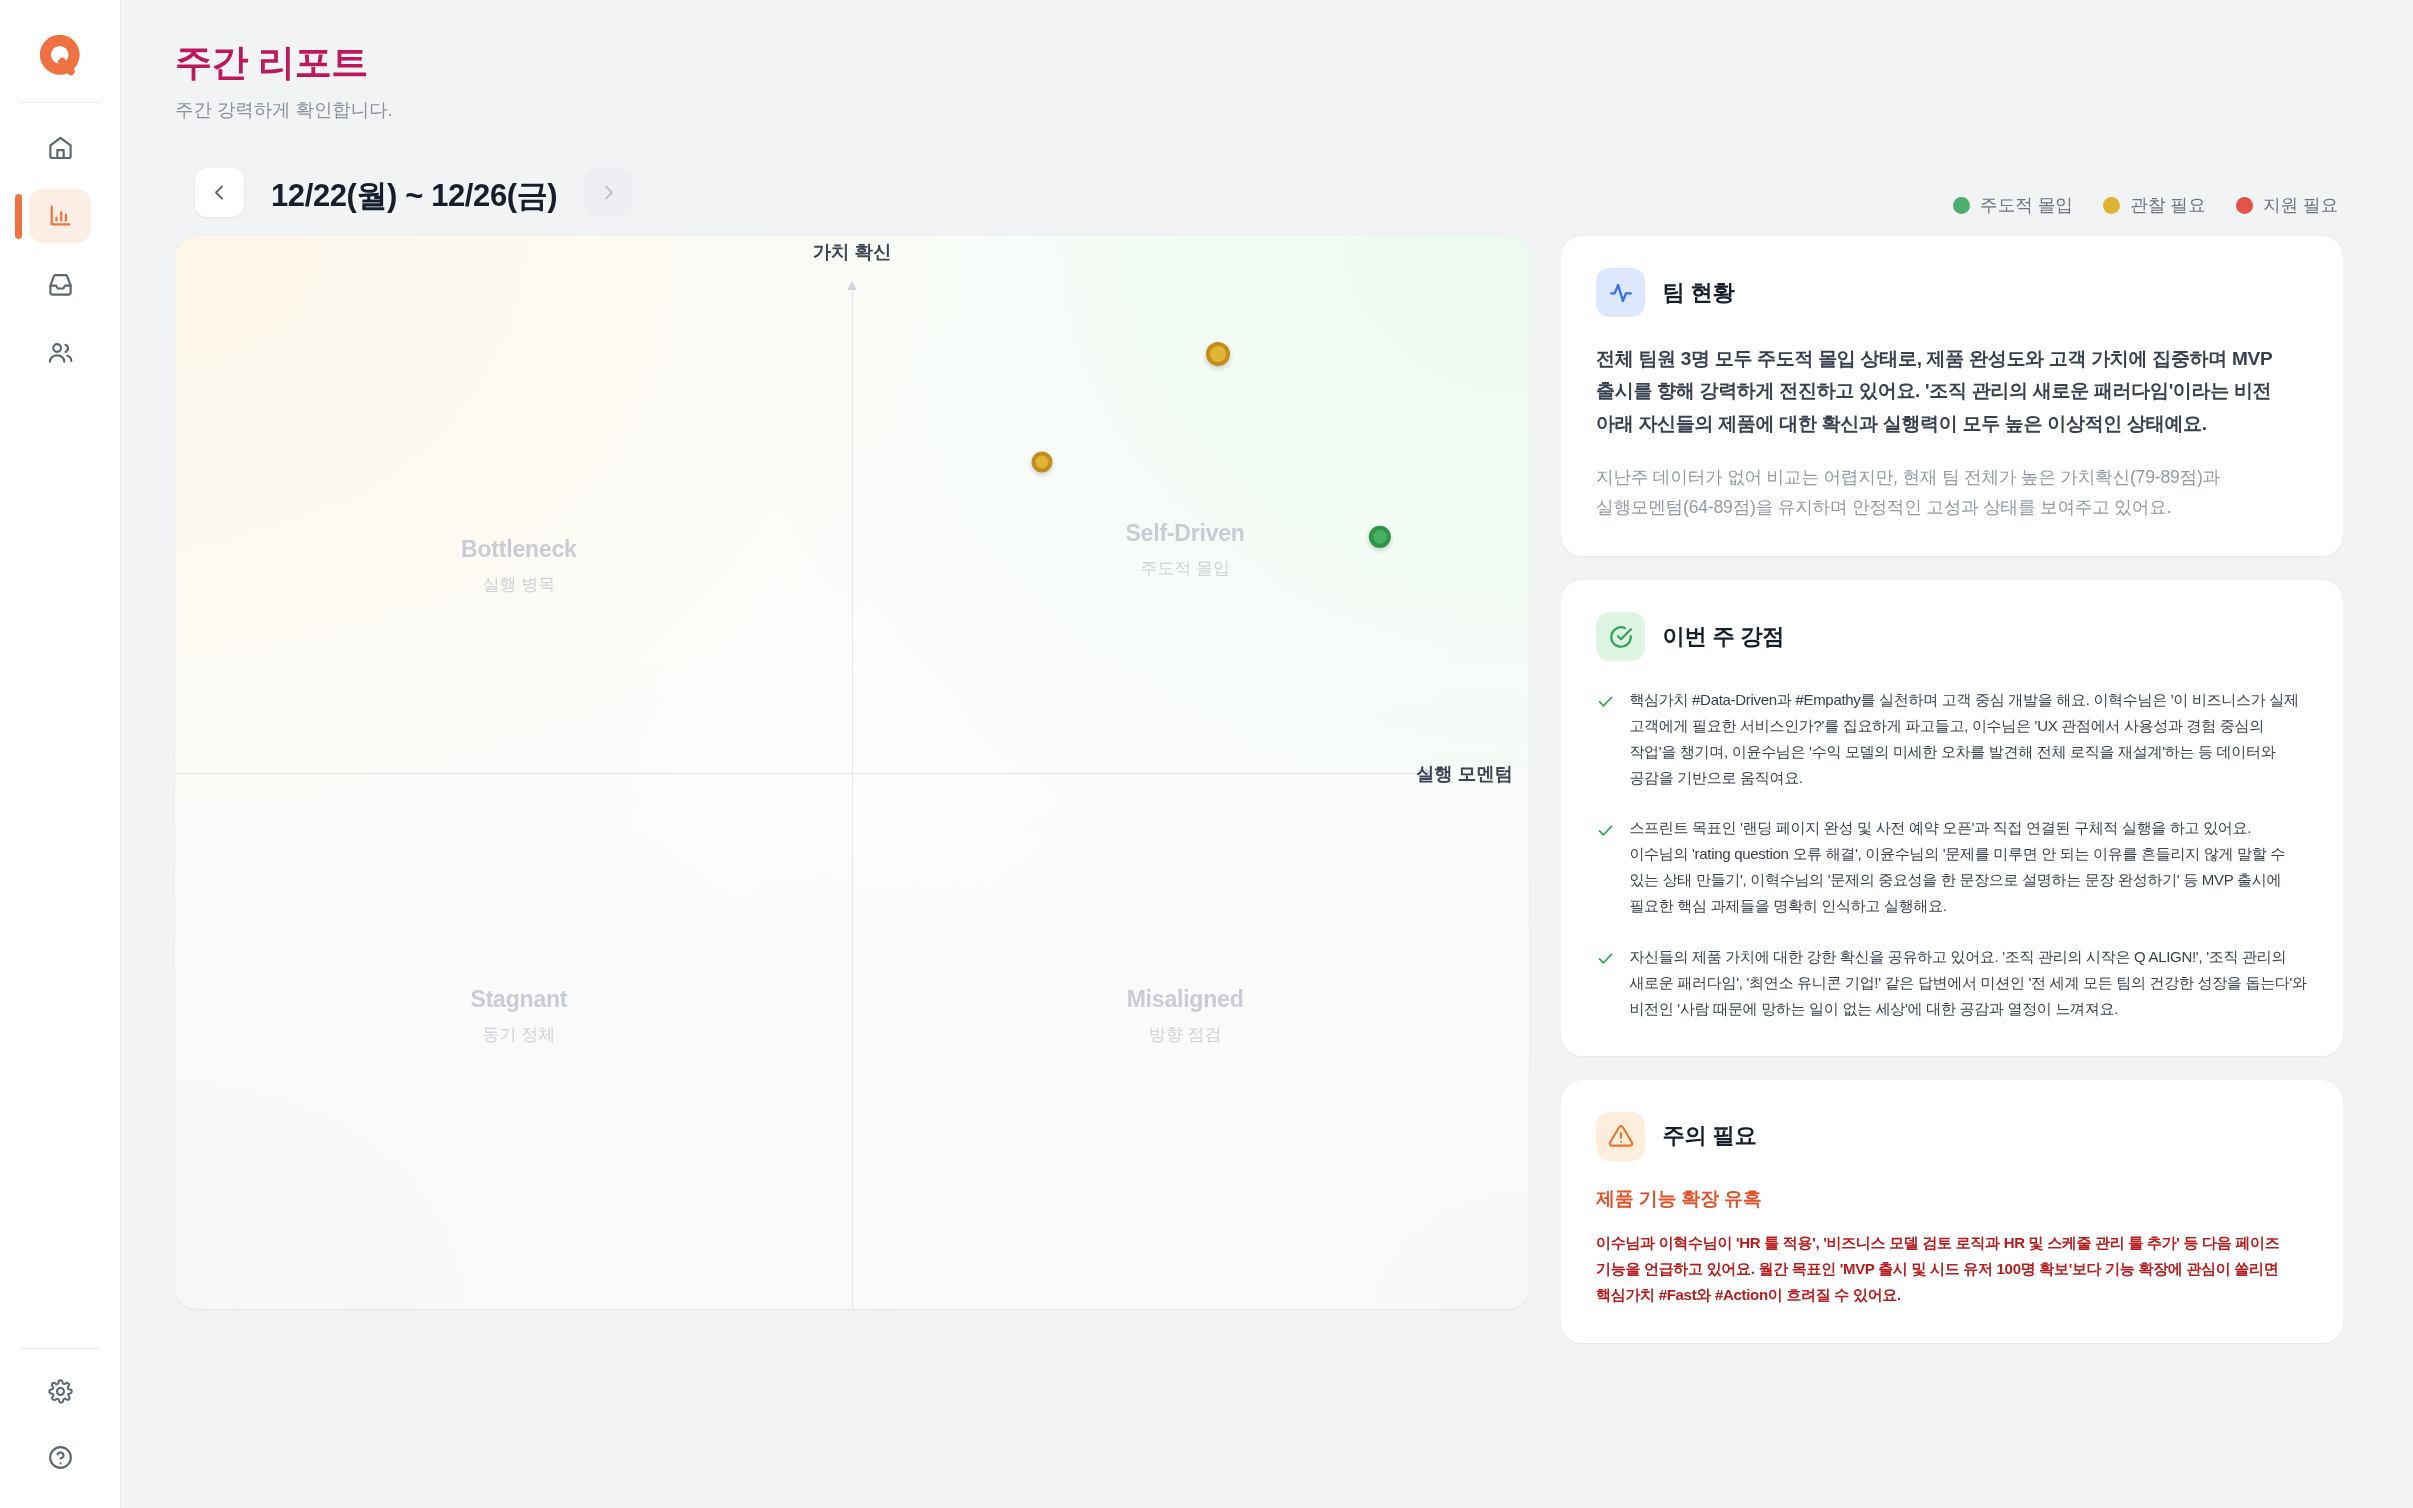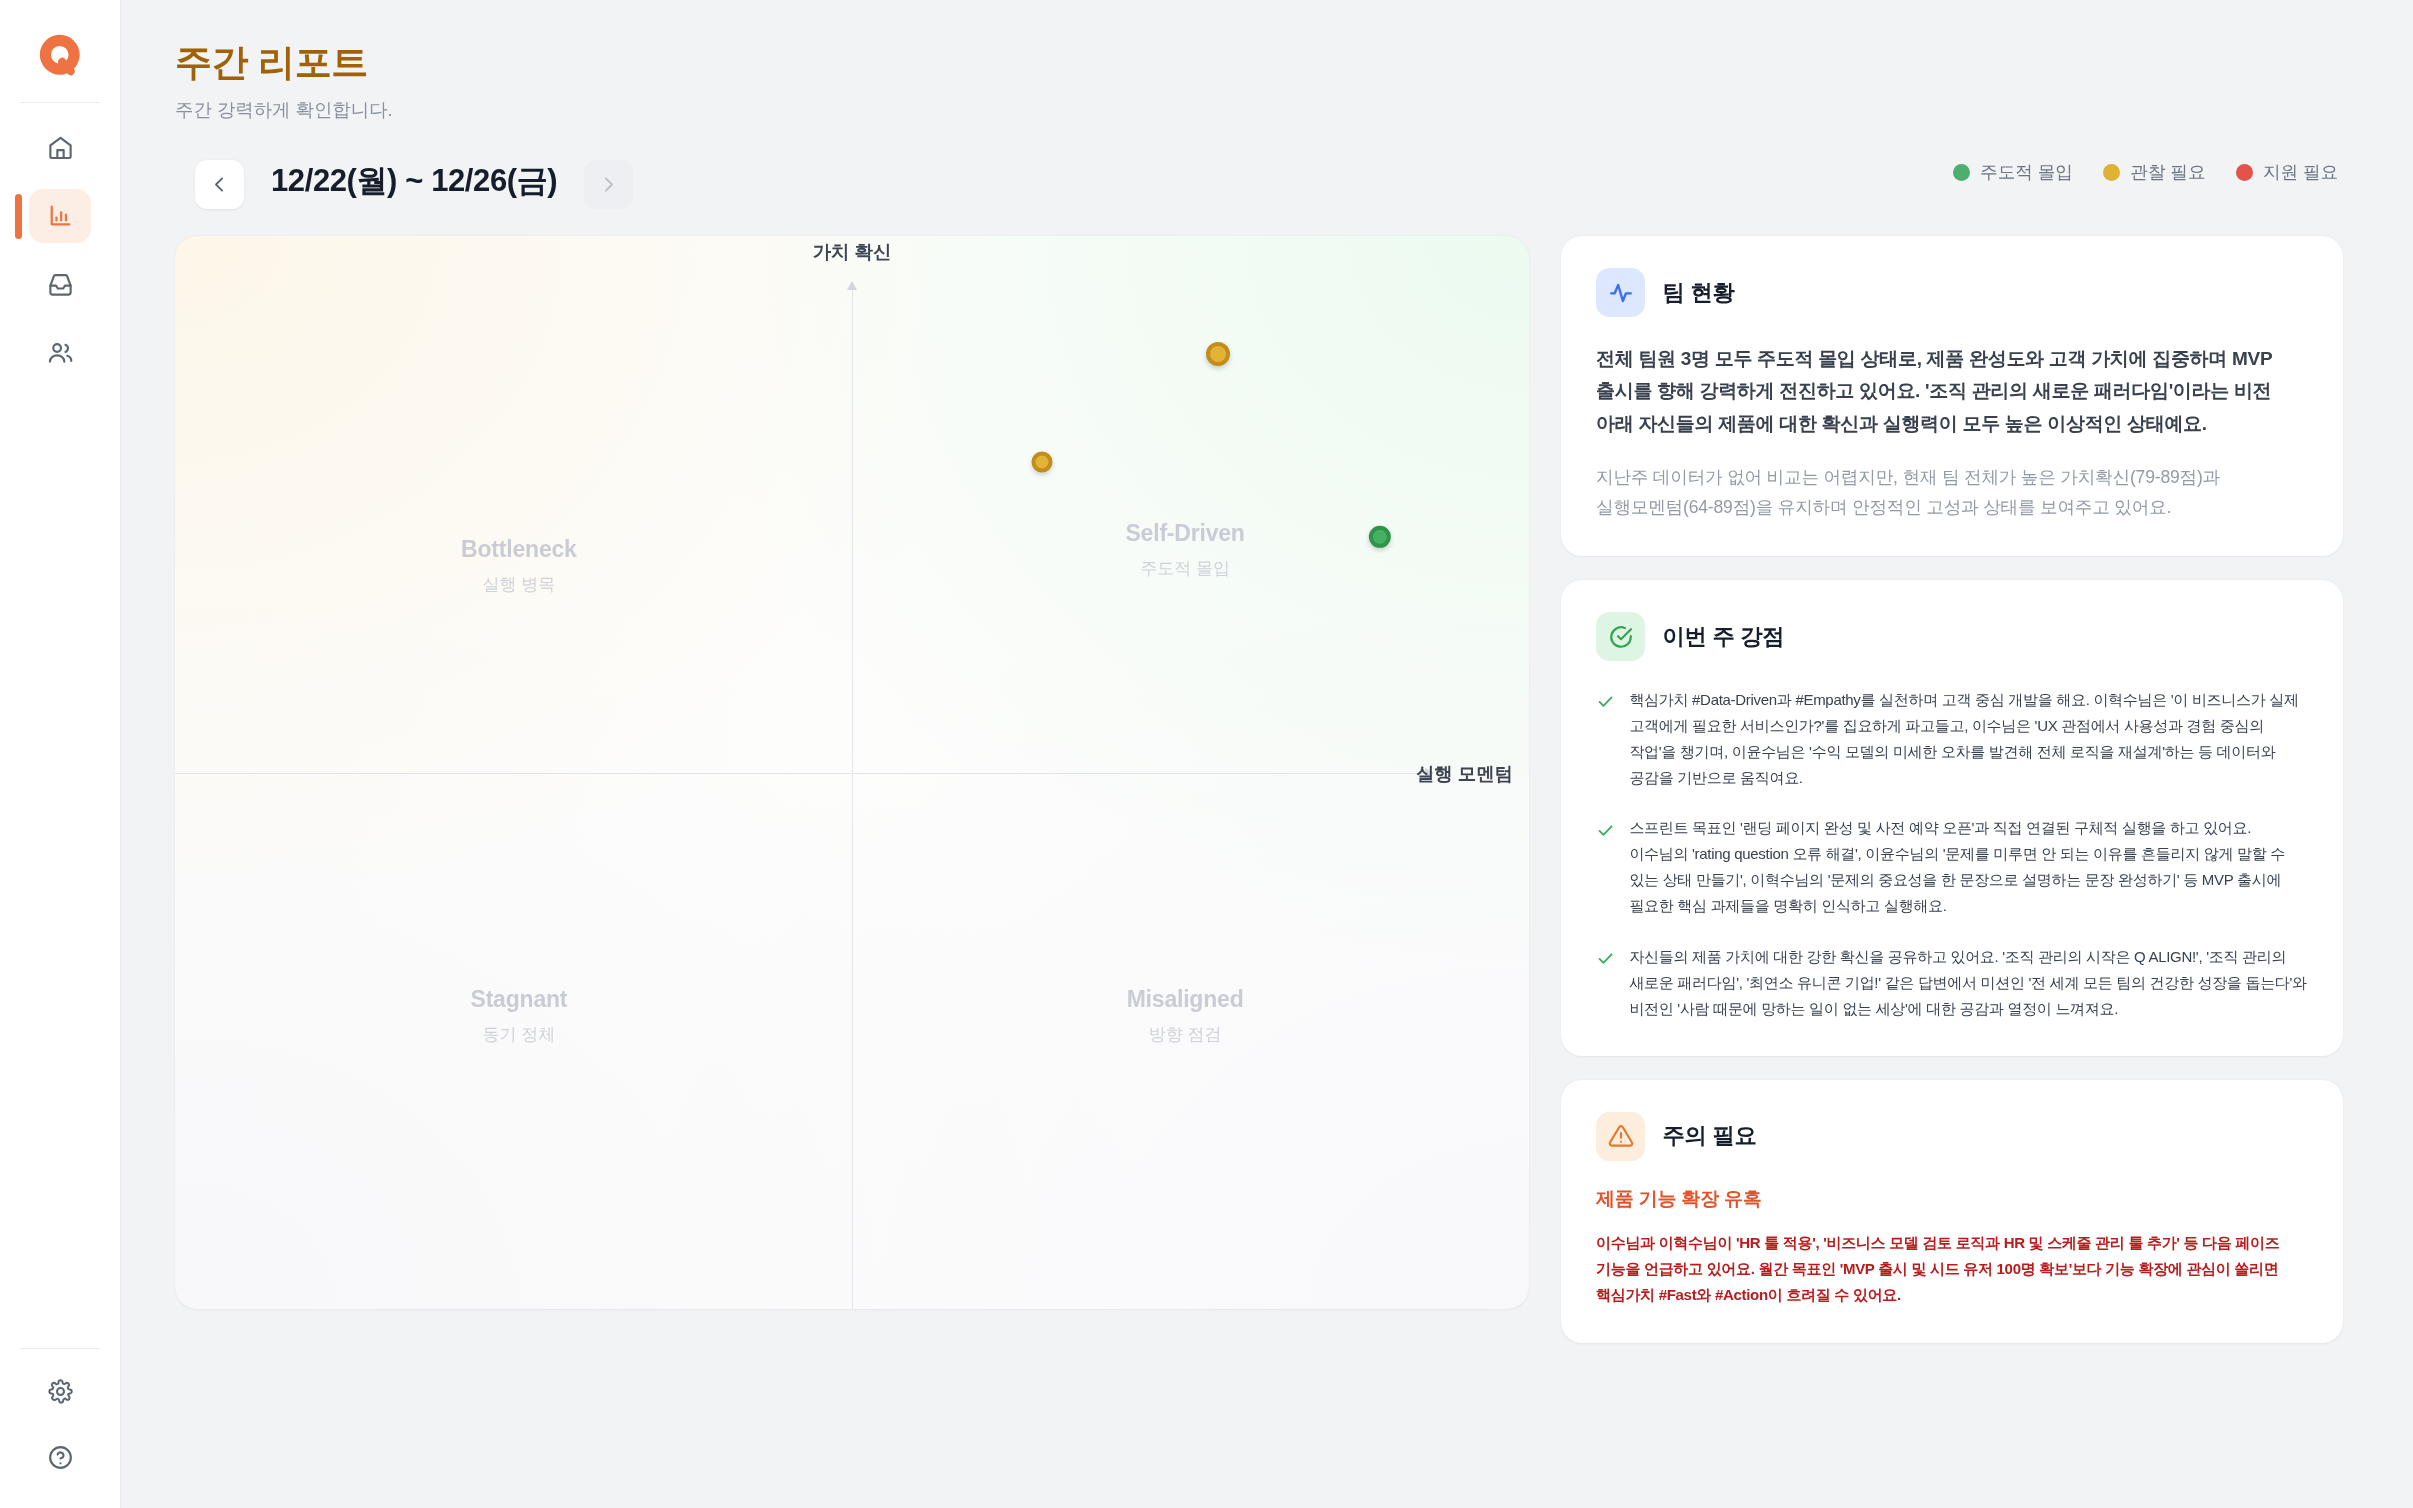--- a/index.html
+++ b/index.html
@@ -43,30 +43,30 @@
   .bottom-divider { width: 80px; height: 0.8px; background: #e9ebee; margin-bottom: 16px; }
   .nav-bottom { display: flex; flex-direction: column; align-items: center; gap: 11.2px; }
 
   
   .main {
     flex: 1 1 auto; height: 1508px; overflow: hidden;
     padding: 43px 70px 0 54px;
     background: #f1f3f5;
   }
   .page-title {
-    font-size: 37px; font-weight: 700; color: #a16207;
+    font-size: 37px; font-weight: 700; color: #be185d;
     letter-spacing: -0.4px; line-height: 1.1;
   }
   .page-sub {
     font-size: 18.4px; color: #8a919c; margin-top: 13.6px; font-weight: 400;
   }
 
   
   .date-row {
-    display: flex; align-items: flex-start; margin-top: 38px; height: 57px; padding-left: 20px;
+    display: flex; align-items: flex-end; margin-top: 38px; height: 57px; padding-left: 20px;
   }
   .date-arrow {
     width: 49px; height: 49px; border-radius: 12px;
     display: flex; align-items: center; justify-content: center;
     cursor: pointer; flex: 0 0 auto;
   }
   .date-arrow.prev { background: #ffffff; box-shadow: 0 0.8px 2.4px rgba(20,25,40,.07); color: #5b6370; }
   .date-arrow.next { background: #edeff2; color: #b9bec7; }
   .date-arrow svg { width: 21px; height: 21px; }
   .date-label {

